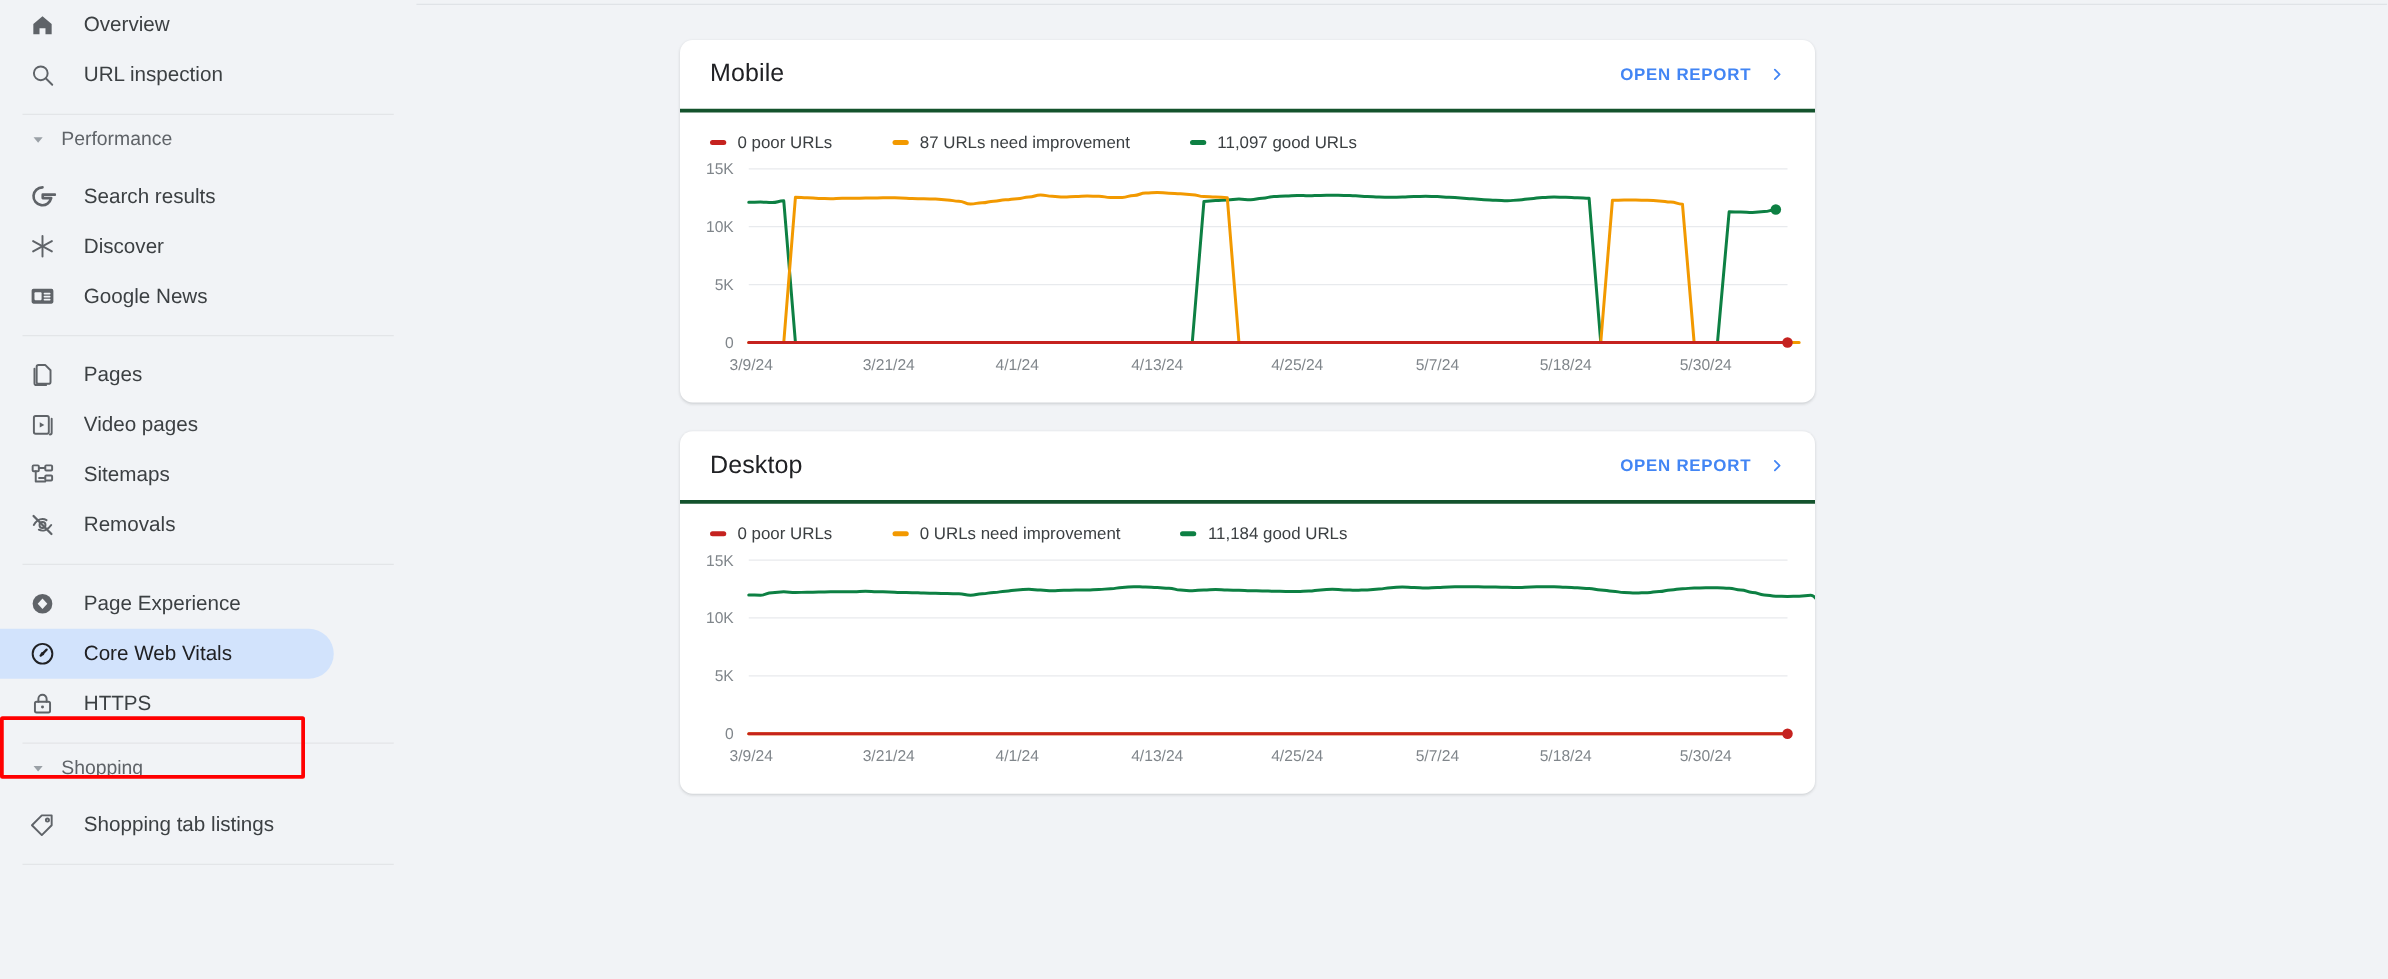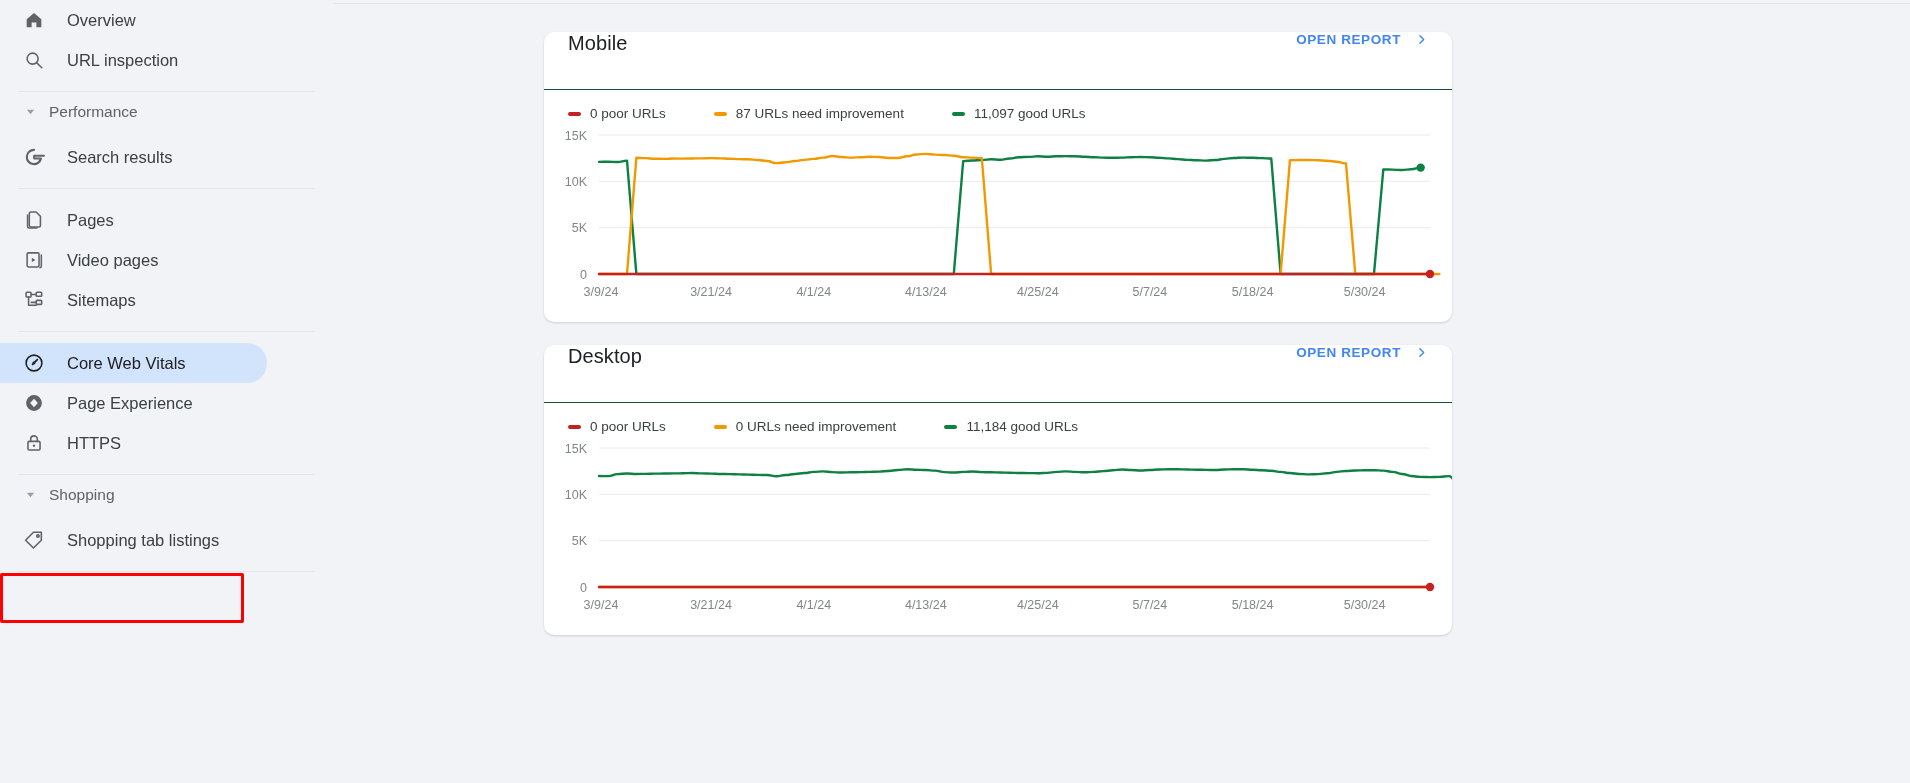--- a/index.html
+++ b/index.html
@@ -104,24 +104,24 @@
     position: absolute;
     background: #FFFFFF;
     border-radius: 10px;
     box-shadow: 0 1px 2px rgba(60,64,67,0.12), 0 1px 3px rgba(60,64,67,0.08);
     overflow: hidden;
   }
   .card-head {
     position: relative;
     height: 58px;
     display: flex;
-    align-items: flex-start;
+    align-items: center;
     justify-content: space-between;
     padding: 0 24px 0 24px;
-    border-bottom: 1px solid #14532d;
+    border-bottom: 3px solid #14532d;
   }
   .card-title {
     font-size: 20px;
     color: #202124;
     font-weight: 400;
     letter-spacing: .1px;
   }
   .open-report {
     display: flex;
     align-items: center;
@@ -197,20 +197,42 @@
         <span>Performance</span>
       </div>
       <div class="nav-item">
         <span class="ico">
           <svg width="22" height="22" viewBox="0 0 24 24" fill="none" stroke="currentColor" stroke-width="1.7" stroke-linecap="round" stroke-linejoin="round">
             <path d="M12 4.2a7.8 7.8 0 1 0 7.6 9.4h-7.4v-3h10.6" fill="none" stroke-width="2.3"></path>
           </svg>
         </span>
         <span class="lbl">Search results</span>
       </div>
+      <div class="nav-item">
+        <span class="ico">
+          <svg width="22" height="22" viewBox="0 0 24 24" fill="none" stroke="currentColor" stroke-width="1.7" stroke-linecap="round" stroke-linejoin="round">
+            <line x1="12" y1="3" x2="12" y2="21"></line>
+            <line x1="3.8" y1="7.5" x2="20.2" y2="16.5"></line>
+            <line x1="3.8" y1="16.5" x2="20.2" y2="7.5"></line>
+          </svg>
+        </span>
+        <span class="lbl">Discover</span>
+      </div>
+      <div class="nav-item">
+        <span class="ico">
+          <svg width="22" height="22" viewBox="0 0 24 24" fill="none" stroke="currentColor" stroke-width="1.7" stroke-linecap="round" stroke-linejoin="round">
+            <rect x="2.5" y="5.5" width="19" height="13" rx="1.6" fill="currentColor" stroke="none"></rect>
+            <rect x="5" y="8.6" width="6.2" height="6.8" rx="0.7" fill="#F1F3F6" stroke="none"></rect>
+            <rect x="13" y="9" width="6" height="1.5" rx="0.7" fill="#F1F3F6" stroke="none"></rect>
+            <rect x="13" y="11.6" width="6" height="1.5" rx="0.7" fill="#F1F3F6" stroke="none"></rect>
+            <rect x="13" y="14.2" width="6" height="1.5" rx="0.7" fill="#F1F3F6" stroke="none"></rect>
+          </svg>
+        </span>
+        <span class="lbl">Google News</span>
+      </div>
       <div class="nav-divider"></div>
       <div class="nav-item">
         <span class="ico">
           <svg width="22" height="22" viewBox="0 0 24 24" fill="none" stroke="currentColor" stroke-width="1.7" stroke-linecap="round" stroke-linejoin="round">
             <path d="M8.5 3.2h5.8L19 7.9V18a1.6 1.6 0 0 1-1.6 1.6H8.5A1.6 1.6 0 0 1 6.9 18V4.8A1.6 1.6 0 0 1 8.5 3.2z"></path>
             <path d="M5 6.6v12.6a1.6 1.6 0 0 0 1.6 1.6h8.6"></path>
           </svg>
         </span>
         <span class="lbl">Pages</span>
       </div>
@@ -228,39 +250,49 @@
         <span class="ico">
           <svg width="22" height="22" viewBox="0 0 24 24" fill="none" stroke="currentColor" stroke-width="1.7" stroke-linecap="round" stroke-linejoin="round">
             <rect x="3.4" y="3.6" width="5.4" height="5.2" rx="0.9"></rect>
             <rect x="14.4" y="3.6" width="6" height="4.4" rx="0.9"></rect>
             <rect x="14.4" y="12.4" width="6" height="4.4" rx="0.9"></rect>
             <path d="M6.1 8.8v8.9h8.3M9 5.9h5.4M9 14.6h5.4"></path>
           </svg>
         </span>
         <span class="lbl">Sitemaps</span>
       </div>
+      <div class="nav-item">
+        <span class="ico">
+          <svg width="22" height="22" viewBox="0 0 24 24" fill="none" stroke="currentColor" stroke-width="1.7" stroke-linecap="round" stroke-linejoin="round">
+            <path d="M4.4 12S7.6 6.8 12 6.8c1.3 0 2.5.4 3.5 1M19.6 12c-.7 1.1-2.6 3.4-5.2 4.4-.8.3-1.6.5-2.4.5-1.2 0-2.3-.3-3.2-.8"></path>
+            <circle cx="12" cy="12" r="2.6"></circle>
+            <line x1="4.2" y1="4.2" x2="19.8" y2="19.8" stroke-width="2"></line>
+          </svg>
+        </span>
+        <span class="lbl">Removals</span>
+      </div>
       <div class="nav-divider"></div>
+      <div class="nav-item">
+        <span class="ico">
+          <svg width="22" height="22" viewBox="0 0 24 24" fill="none" stroke="currentColor" stroke-width="1.7" stroke-linecap="round" stroke-linejoin="round">
+            <circle cx="12" cy="12" r="8.6" fill="currentColor" stroke="none"></circle>
+            <path d="M12 7.4 16.2 12 12 16.6 7.8 12z" fill="#F1F3F6" stroke="none"></path>
+          </svg>
+        </span>
+        <span class="lbl">Page Experience</span>
+      </div>
       <div class="nav-item selected">
         <span class="ico">
           <svg width="22" height="22" viewBox="0 0 24 24" fill="none" stroke="currentColor" stroke-width="1.7" stroke-linecap="round" stroke-linejoin="round">
             <circle cx="12" cy="12" r="8.6"></circle>
             <path d="M15.6 8.4 10.4 13.6" stroke-width="2"></path>
             <circle cx="12" cy="12" r="1.6" fill="currentColor" stroke="none"></circle>
           </svg>
         </span>
         <span class="lbl">Core Web Vitals</span>
-      </div>
-      <div class="nav-item">
-        <span class="ico">
-          <svg width="22" height="22" viewBox="0 0 24 24" fill="none" stroke="currentColor" stroke-width="1.7" stroke-linecap="round" stroke-linejoin="round">
-            <circle cx="12" cy="12" r="8.6" fill="currentColor" stroke="none"></circle>
-            <path d="M12 7.4 16.2 12 12 16.6 7.8 12z" fill="#F1F3F6" stroke="none"></path>
-          </svg>
-        </span>
-        <span class="lbl">Page Experience</span>
       </div>
       <div class="nav-item">
         <span class="ico">
           <svg width="22" height="22" viewBox="0 0 24 24" fill="none" stroke="currentColor" stroke-width="1.7" stroke-linecap="round" stroke-linejoin="round">
             <rect x="5.4" y="10.2" width="13.2" height="9.4" rx="1.4"></rect>
             <path d="M8.4 10.2V7.8a3.6 3.6 0 0 1 7.2 0v2.4"></path>
             <circle cx="12" cy="14.9" r="1.3" fill="currentColor" stroke="none"></circle>
           </svg>
         </span>
         <span class="lbl">HTTPS</span>

